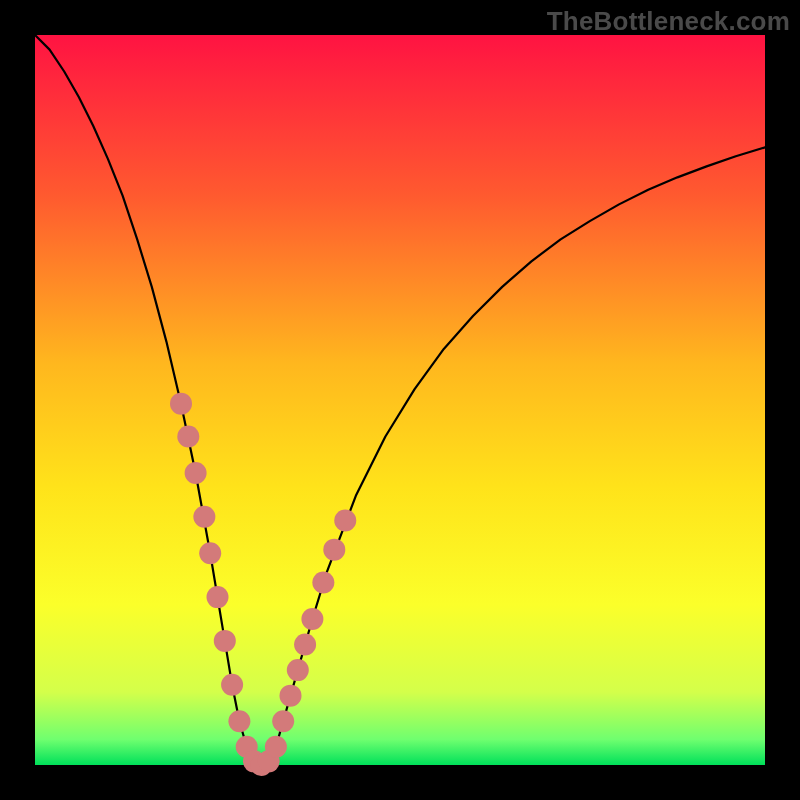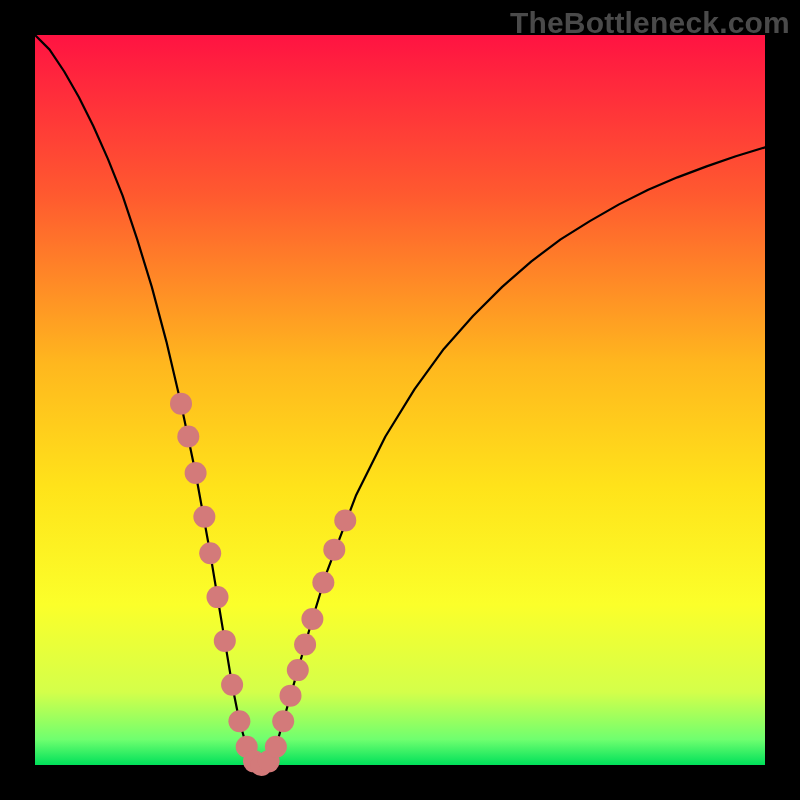--- a/index.html
+++ b/index.html
@@ -15,21 +15,21 @@
     position: relative;
     width: 800px;
     height: 800px;
     background: #000;
   }
   .watermark {
     position: absolute;
     top: 6px;
     right: 10px;
     color: #4a4a4a;
-    font-size: 30px;
+    font-size: 26px;
     font-weight: 600;
     letter-spacing: 0.2px;
     z-index: 5;
   }
   svg.plot {
     position: absolute;
     left: 0;
     top: 0;
     width: 800px;
     height: 800px;

